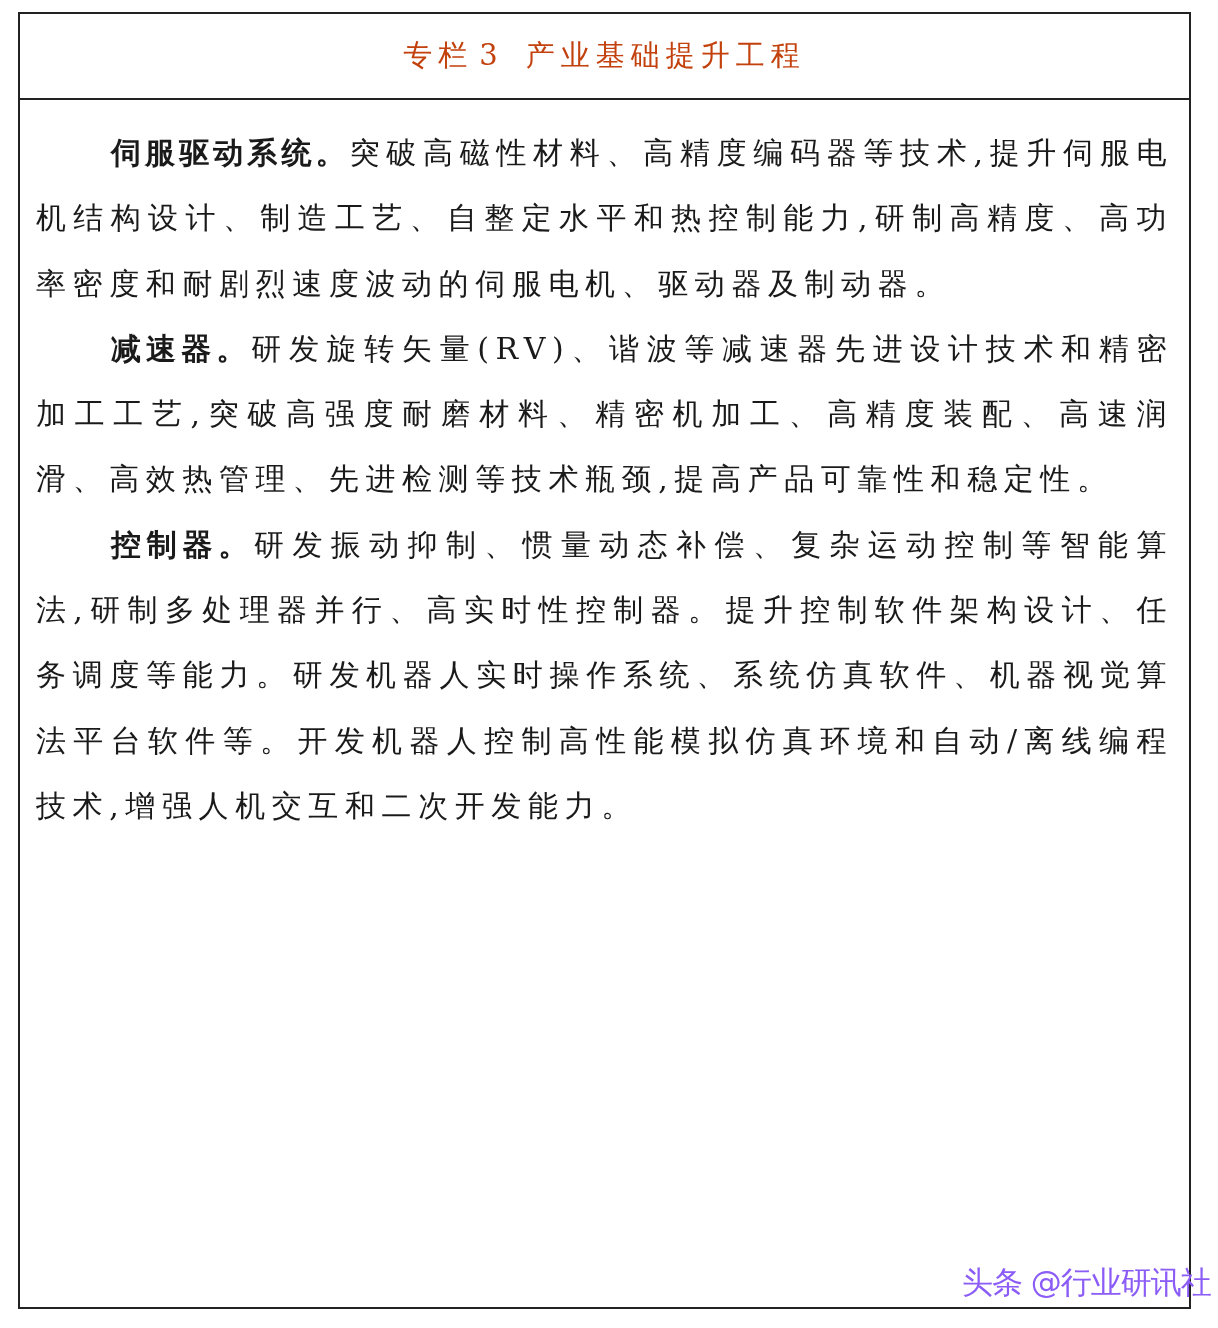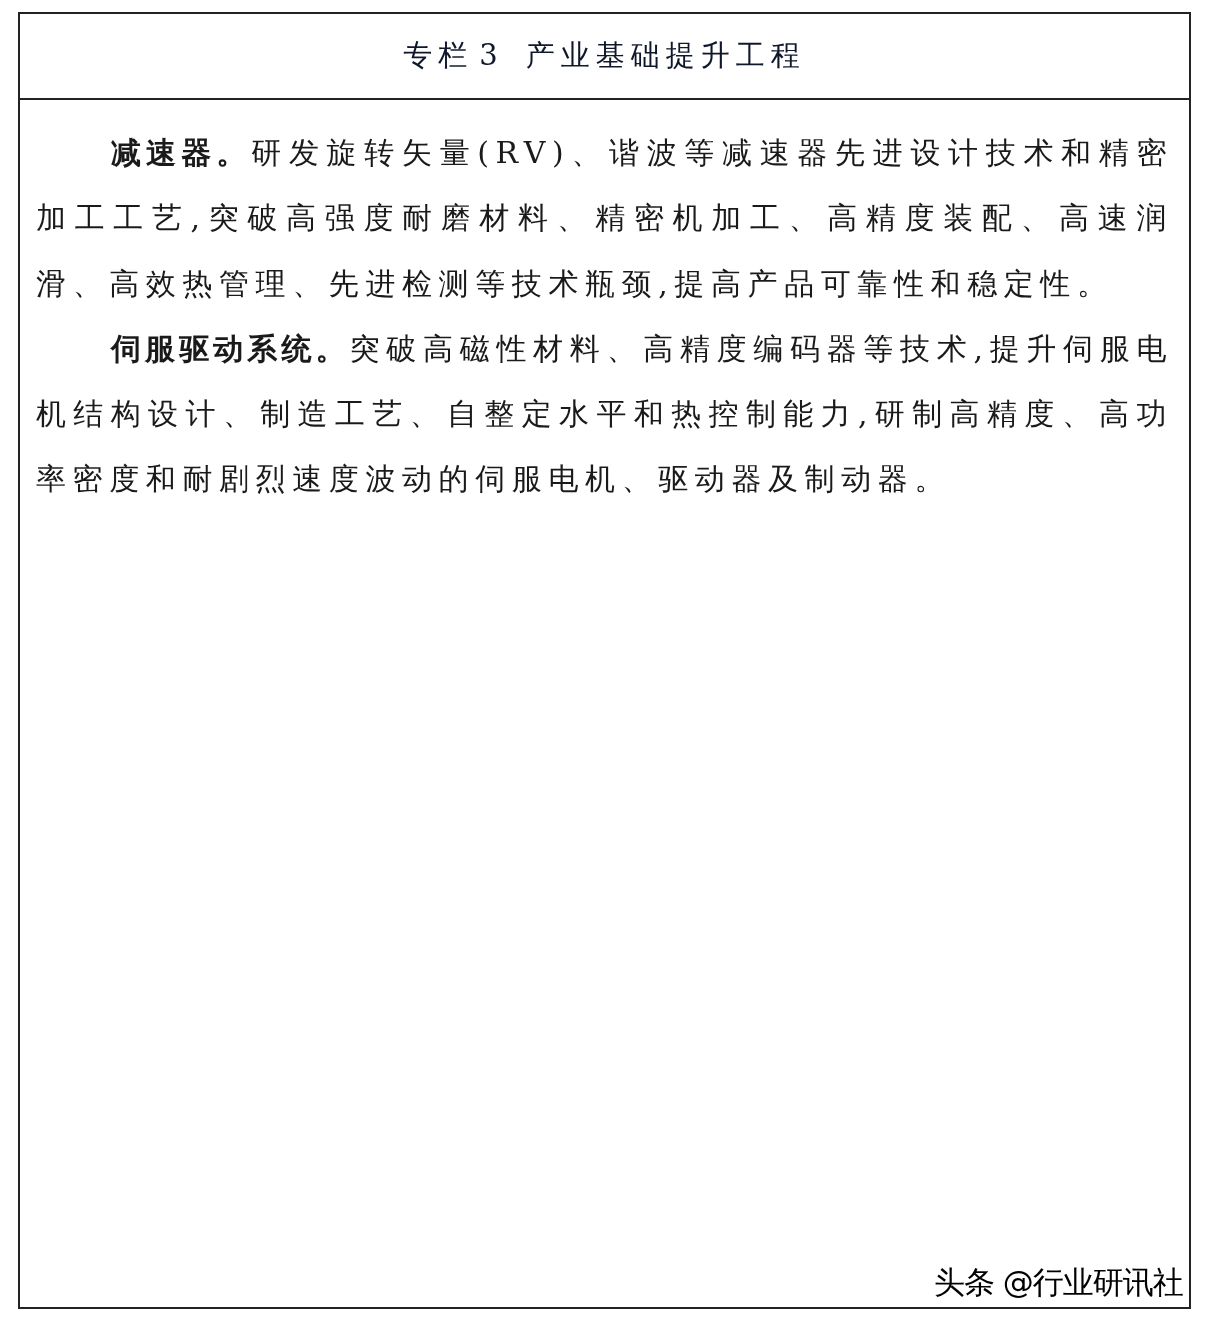--- a/index.html
+++ b/index.html
@@ -28,21 +28,21 @@
     .box-header {
       height: 84px;
       border-bottom: 2px solid #222;
       display: flex;
       align-items: center;
       justify-content: center;
     }
     .box-title {
       font-size: 29px;
       letter-spacing: 6px;
-      color: #0f172a;
+      color: #c2410c;
       font-family: "DejaVu Serif", "Liberation Serif", serif;
     }
     .box-title .num {
       margin: 0 22px 0 6px;
     }
     .box-body {
       padding: 0 16px 0 16px;
     }
     .para {
       font-size: 30px;
@@ -56,37 +56,38 @@
     .para:first-child {
       margin-top: 20px;
     }
     .para .lead {
       font-weight: bold;
       font-family: "DejaVu Sans", "Liberation Sans", sans-serif;
       letter-spacing: 4px;
     }
     .watermark {
       position: absolute;
-      left: 934px;
+      left: 962px;
       top: 1262px;
       font-size: 31px;
       font-family: "DejaVu Sans", "Liberation Sans", sans-serif;
-      color: #000000;
+      color: #8b5cf6;
       white-space: nowrap;
       letter-spacing: -1px;
     }
   </style>
 </head>
 <body>
 
 <div class="box">
   <div class="box-header">
     <div class="box-title">
       <span>专栏</span><span class="num">3</span><span>产业基础提升工程</span>
     </div>
   </div>
   <div class="box-body">
+    <p class="para"><span class="lead">伺服驱动系统。</span><span>突破高磁性材料、高精度编码器等技术,提升伺服电机结构设计、制造工艺、自整定水平和热控制能力,研制高精度、高功率密度和耐剧烈速度波动的伺服电机、驱动器及制动器。</span></p>
     <p class="para"><span class="lead">减速器。</span><span>研发旋转矢量(RV)、谐波等减速器先进设计技术和精密加工工艺,突破高强度耐磨材料、精密机加工、高精度装配、高速润滑、高效热管理、先进检测等技术瓶颈,提高产品可靠性和稳定性。</span></p>
-    <p class="para"><span class="lead">伺服驱动系统。</span><span>突破高磁性材料、高精度编码器等技术,提升伺服电机结构设计、制造工艺、自整定水平和热控制能力,研制高精度、高功率密度和耐剧烈速度波动的伺服电机、驱动器及制动器。</span></p>
+    <p class="para"><span class="lead">控制器。</span><span>研发振动抑制、惯量动态补偿、复杂运动控制等智能算法,研制多处理器并行、高实时性控制器。提升控制软件架构设计、任务调度等能力。研发机器人实时操作系统、系统仿真软件、机器视觉算法平台软件等。开发机器人控制高性能模拟仿真环境和自动/离线编程技术,增强人机交互和二次开发能力。</span></p>
   </div>
 </div>
 
 <div class="watermark">头条 @行业研讯社</div>
 
 </body></html>

